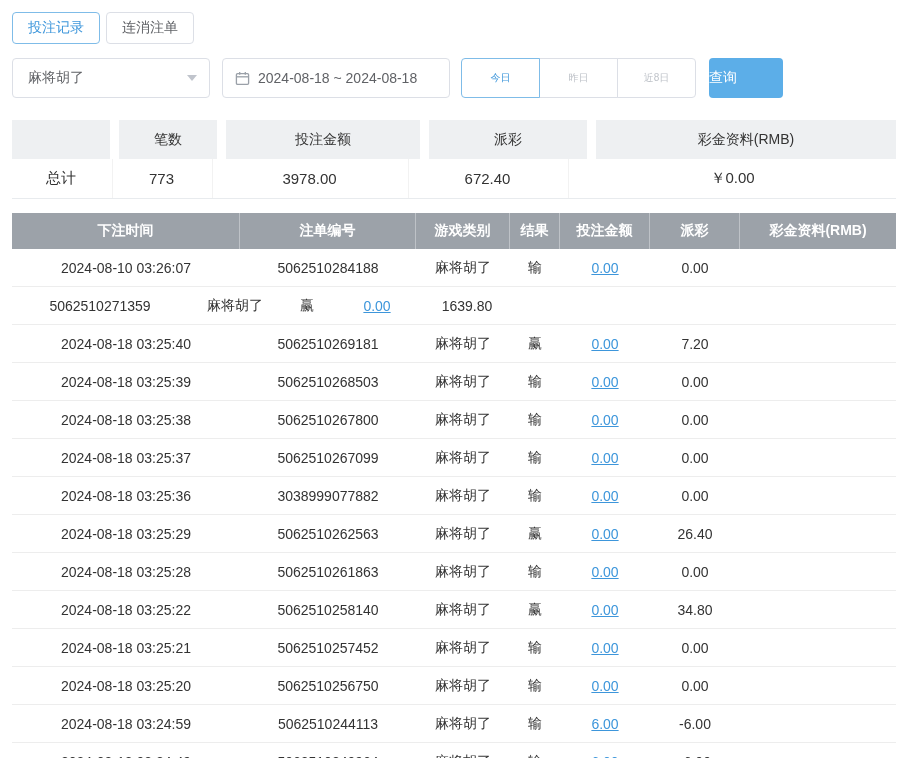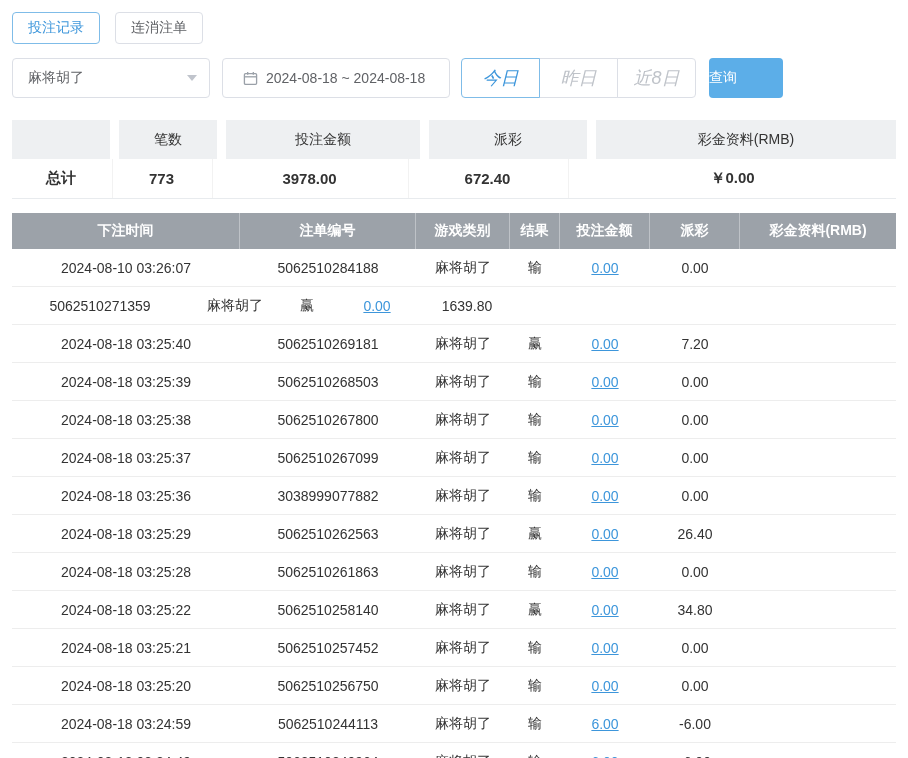--- a/index.html
+++ b/index.html
@@ -4,21 +4,21 @@
 <style>
   * { margin:0; padding:0; box-sizing:border-box; }
   html,body { width:908px; height:758px; overflow:hidden; }
   body {
     font-family:"Liberation Sans","DejaVu Sans",sans-serif;
     background:#fff; color:#333;
   }
   .page { width:908px; height:758px; padding:12px; overflow:hidden; }
 
   
-  .tabs { display:flex; gap:15px;align-items:center; }
+  .tabs { display:flex; gap:6px;align-items:center; }
   .tab {
     height:32px; padding:0 15px; border:1px solid #dcdfe6; border-radius:4px;
     background:#fff; font-size:14px; color:#606266;
     display:flex; align-items:center; cursor:pointer; white-space:nowrap;
   }
   .tab.active { color:#3d96db; border-color:#7fbce8; }
 
   
   .filters { display:flex; align-items:center; margin-top:14px; }
   .select {
@@ -26,28 +26,28 @@
     display:flex; align-items:center; justify-content:space-between;
     padding:0 12px 0 15px; font-size:14px; color:#606266; cursor:pointer;
     margin-right:12px; background:#fff;
   }
   .caret {
     width:0; height:0; border-left:5px solid transparent;
     border-right:5px solid transparent; border-top:6px solid #c0c4cc;
   }
   .datepicker {
     width:228px; height:40px; border:1px solid #dcdfe6; border-radius:4px;
-    display:flex; align-items:center; padding:0 20px; gap:8px;
+    display:flex; align-items:center; padding:0 12px; gap:8px;
     font-size:14px; color:#606266; cursor:pointer; margin-right:11px; background:#fff;
   }
   .btn-group { display:flex; }
   .gbtn {
     width:79px; height:40px; background:#fff; border:1px solid #dcdfe6;
-    font-size:18px; color:#bfc3c9; display:flex; align-items:center;
-    justify-content:center; cursor:pointer; margin-left:-1px; position:relative;font-style:italic;
+    font-size:10px; color:#bfc3c9; display:flex; align-items:center;
+    justify-content:center; cursor:pointer; margin-left:-1px; position:relative;
   }
   .gbtn:first-child { margin-left:0; border-radius:4px 0 0 4px; }
   .gbtn:last-child { border-radius:0 4px 4px 0; }
   .gbtn.active { color:#3d96db; border-color:#7fbce8; z-index:2; border-radius:4px 0 0 4px; }
   .search-btn {
     width:74px; height:40px; margin-left:13px; background:#5caee8; color:#fff;
     border:none; border-radius:4px; font-size:14px; display:flex;
     align-items:center; justify-content:flex-start; cursor:pointer;
   }
 
@@ -55,21 +55,21 @@
   .summary { margin-top:22px; }
   .sum-header, .sum-row { display:flex; }
   .sum-header .scell {
     background:#eef0f2; height:39px; margin-right:9px;
     display:flex; align-items:center; justify-content:center;
     font-size:14px; color:#333;
   }
   .sum-row .scell {
     background:#fff; height:39px; margin-right:2px;
     display:flex; align-items:center; justify-content:center;
-    font-size:15px; color:#333; border-left:1px solid #f2f2f2;font-weight:bold;
+    font-size:15px; color:#333; border-left:1px solid #f2f2f2;
   }
   .sum-row { border-bottom:1px solid #e8ebee; }
   .sum-row .scell:first-child { border-left:none; }
   .sc1 { width:98px; } .sc2 { width:98px; } .sc3 { width:194px; }
   .sc4 { width:158px; } .sc5 { flex:1; margin-right:0 !important; }
 
   
   .bet-table { margin-top:14px; }
   .thead { display:flex; background:#9ca2a9; height:36px; }
   .thead .cell {

